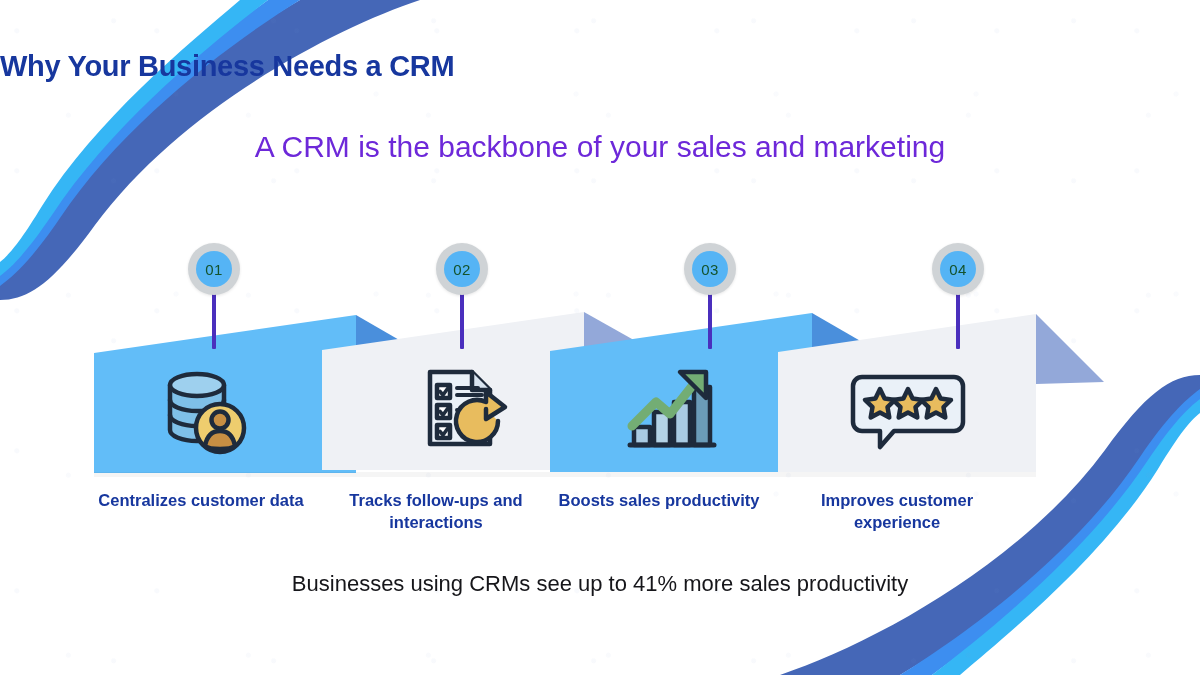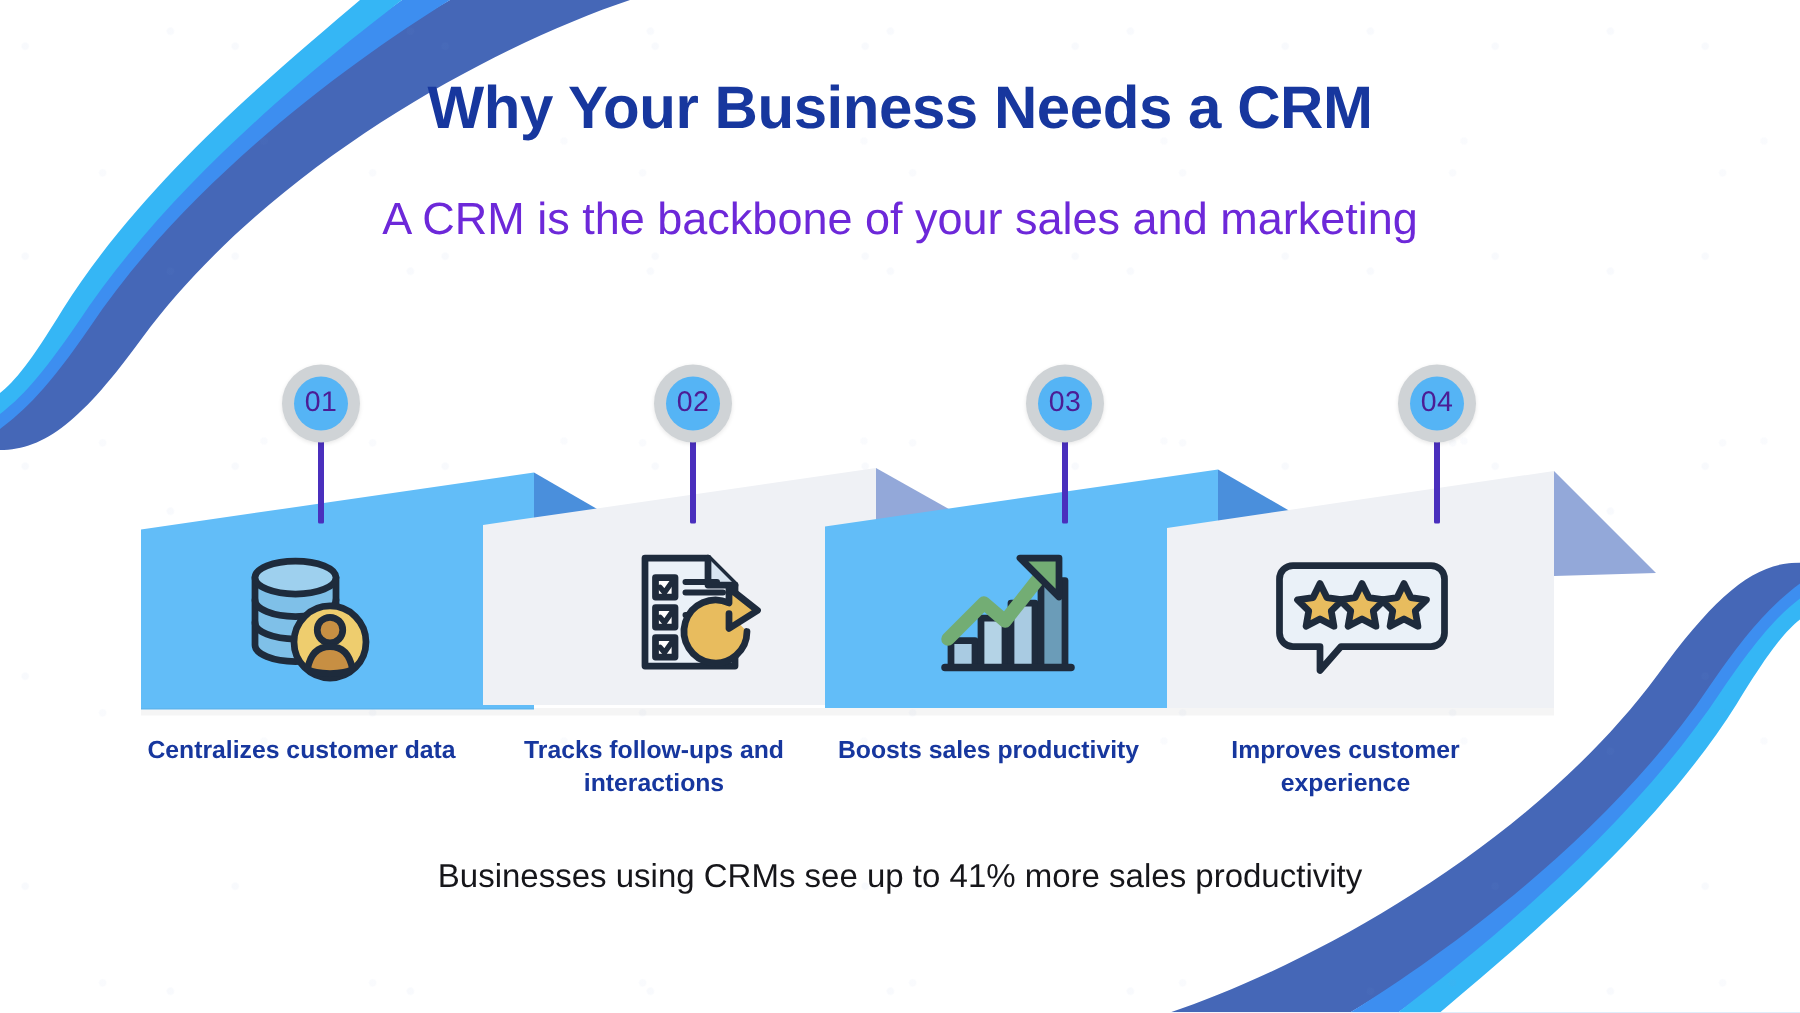--- a/index.html
+++ b/index.html
@@ -35,22 +35,21 @@
 
   
   .deco { position: absolute; z-index: 0; pointer-events: none; }
   .deco.tl { left: 0; top: 0; }
   .deco.br { right: 0; bottom: 0; }
 
   
   .title {
     position: absolute;
     left: 0; right: 0; top: 50px;
-    text-align: center;
-    font-size: 40px;
+    font-size: 29px;
     font-weight: bold;
     letter-spacing: -0.3px;
     color: #17379e;
     z-index: 6;
   }
   .subtitle {
     position: absolute;
     left: 0; right: 0; top: 130px;
     text-align: center;
     font-size: 30px;
@@ -94,22 +93,22 @@
   }
   .pin .disc {
     position: absolute;
     left: 8px; top: 8px;
     width: 36px; height: 36px;
     border-radius: 50%;
     background: #55b4f5;
     display: flex;
     align-items: center;
     justify-content: center;
-    color: #4c1d95;
-    font-size: 19px;
+    color: #14532d;
+    font-size: 15px;
     font-weight: 400;
     letter-spacing: 0.3px;
   }
 
   
   .icons { position: absolute; left: 0; top: 0; width:1200px; height:675px; z-index: 4; pointer-events: none; }
   .icon-slot { position: absolute; pointer-events: auto; }
 
   
   .captions { position: absolute; left: 0; top: 0; width: 1200px; height: 675px; z-index: 6; }

